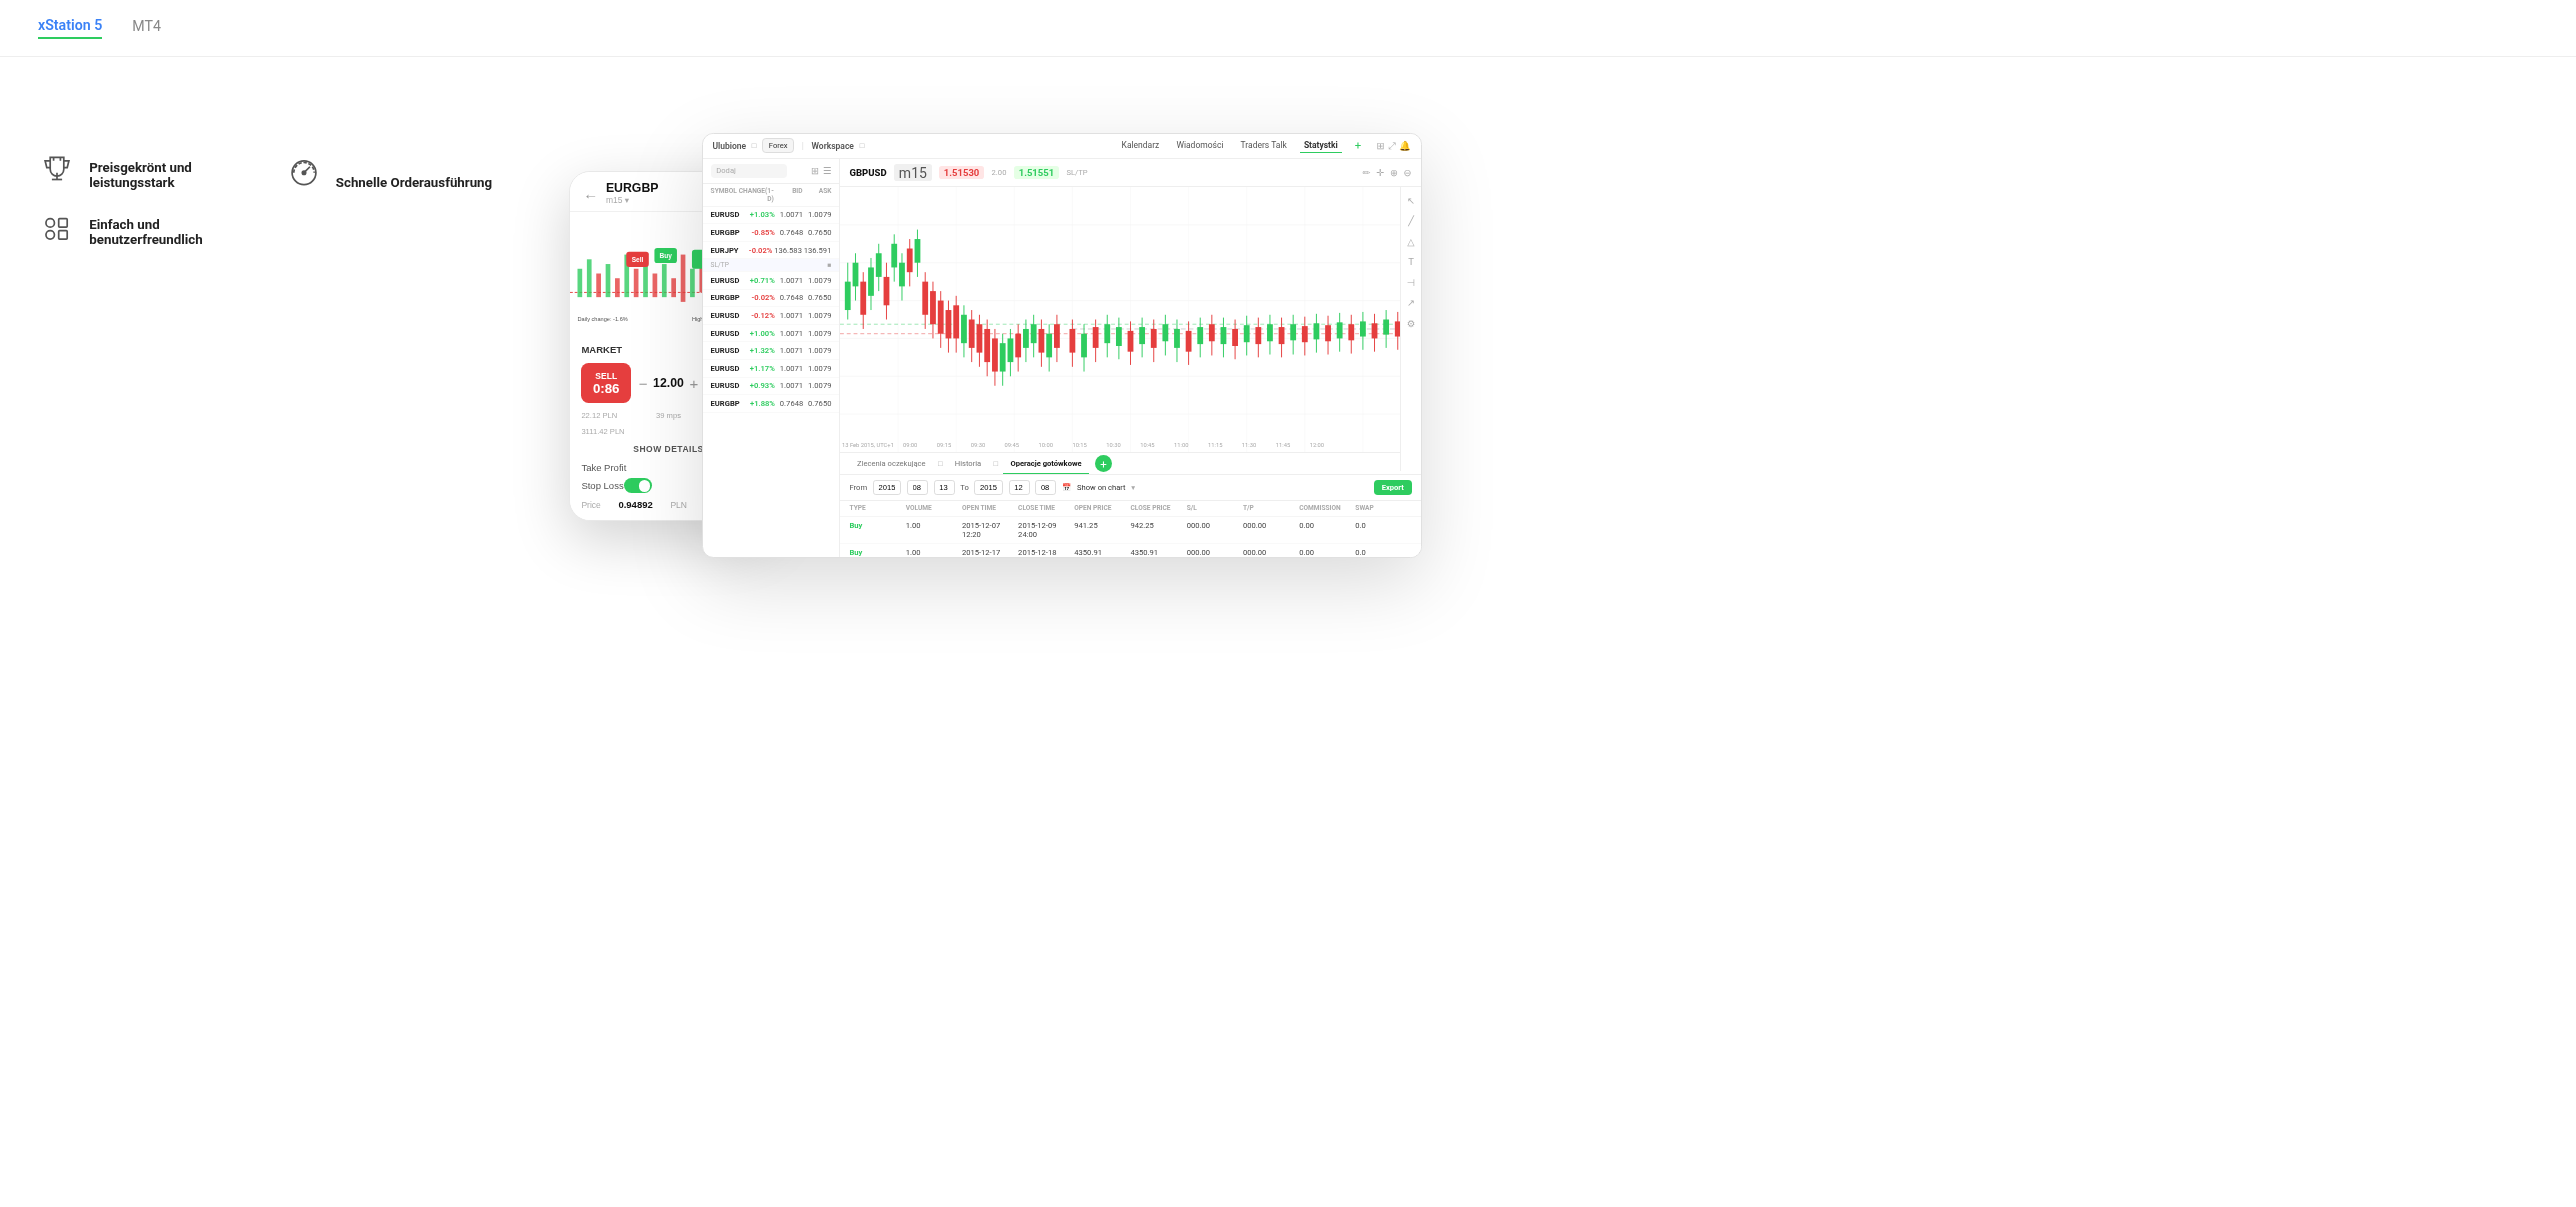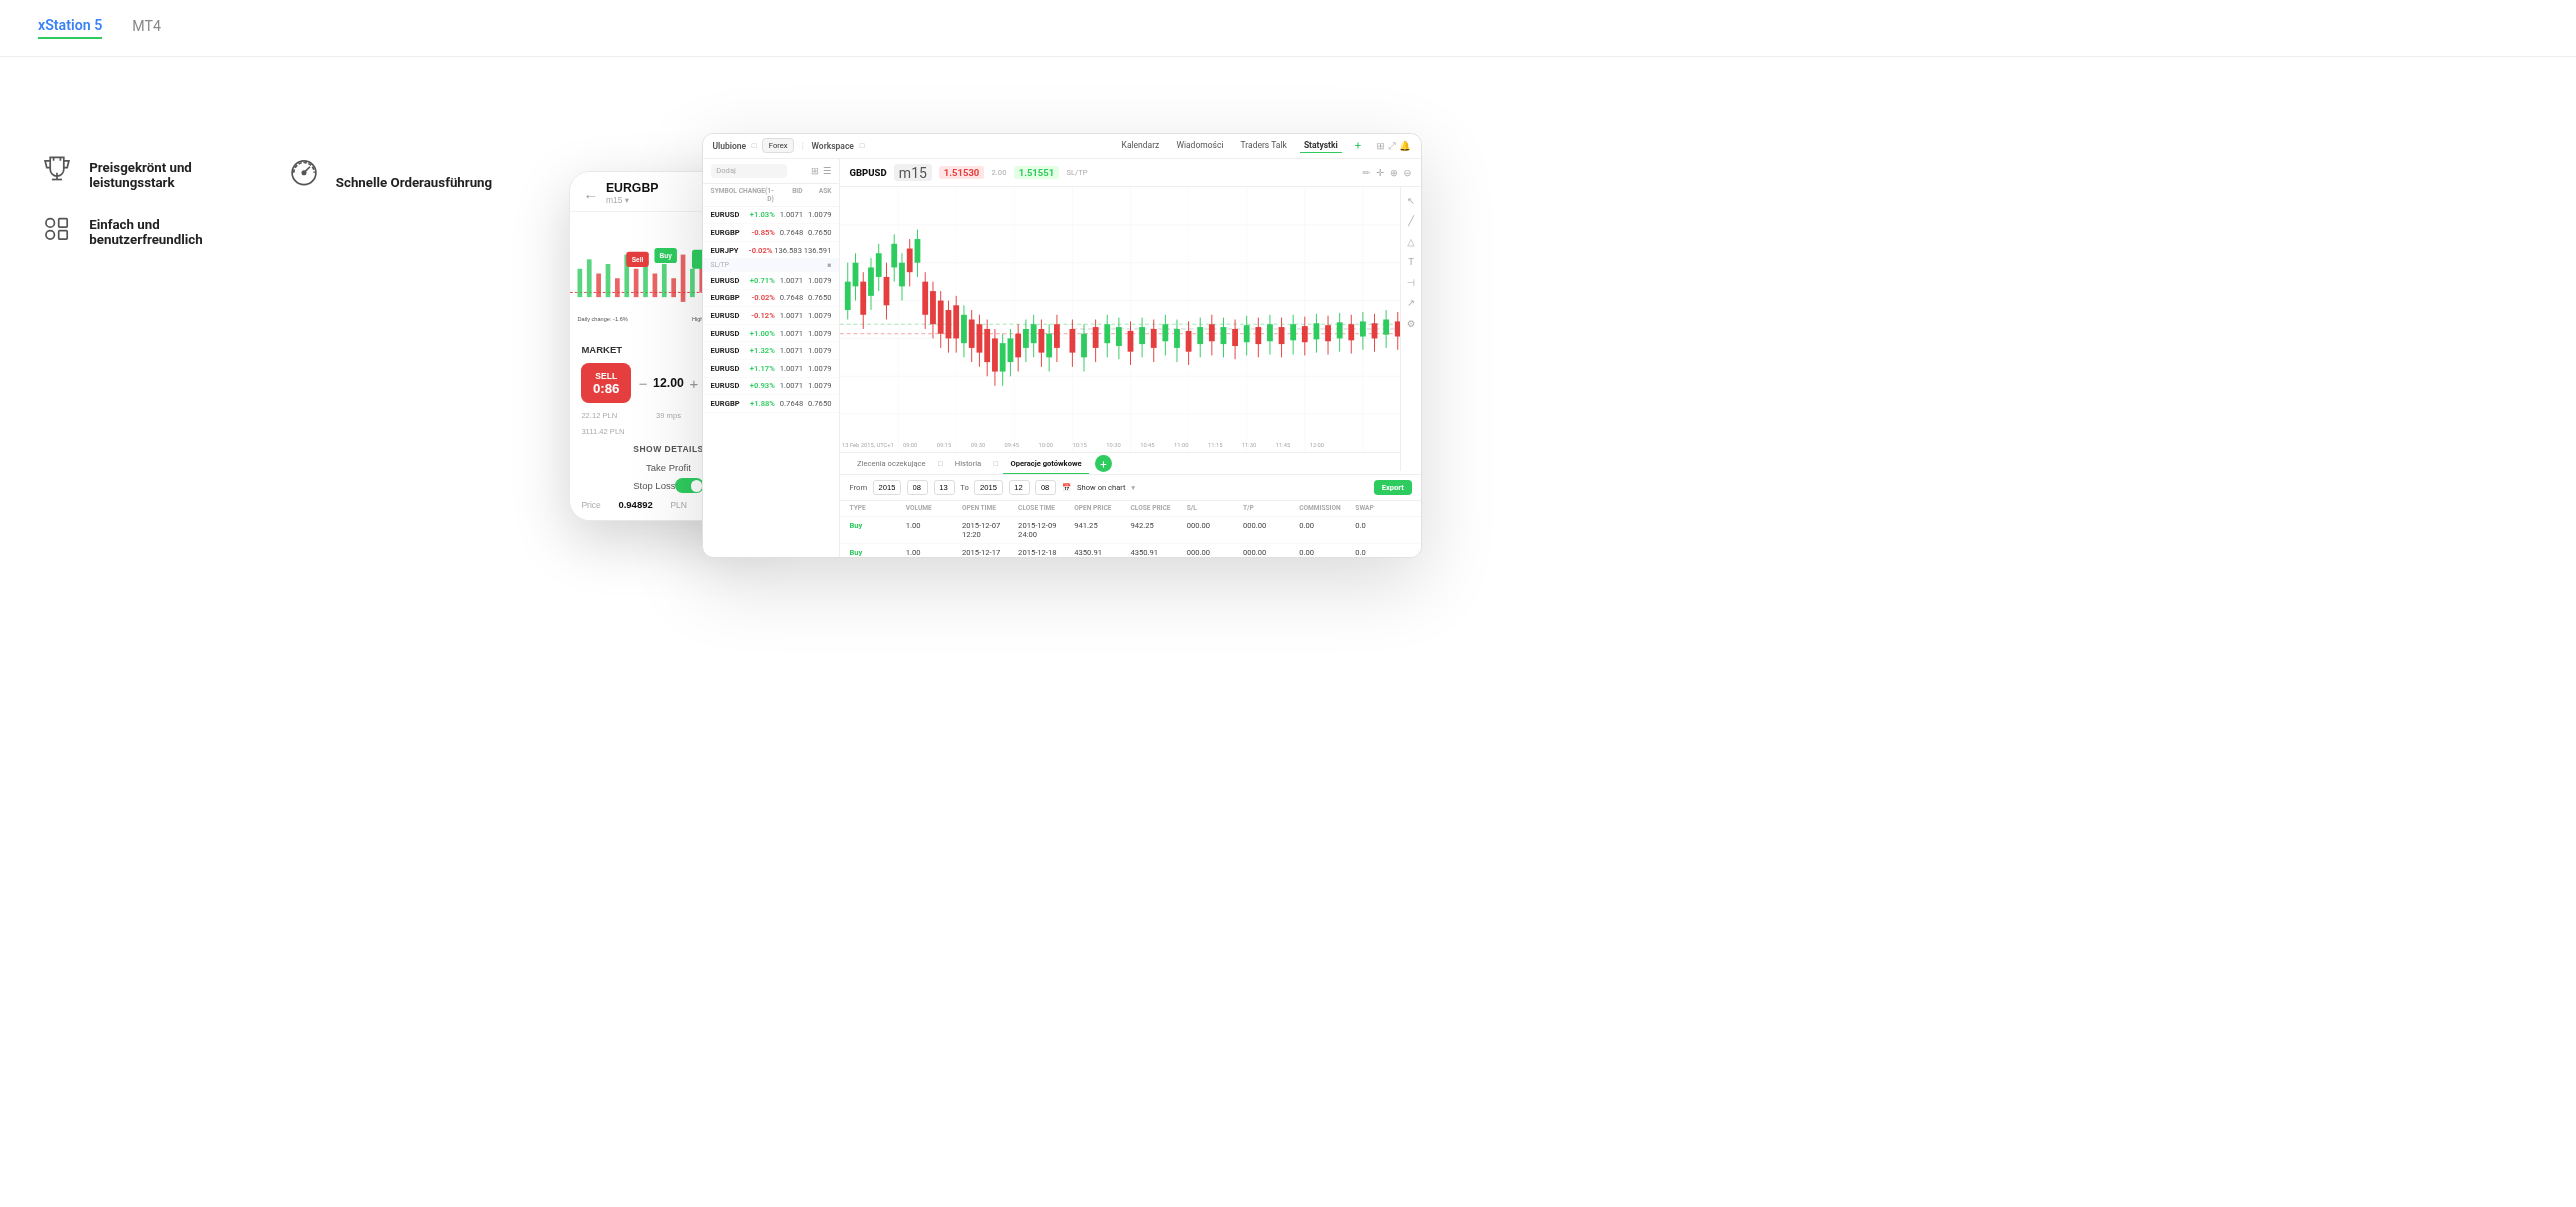--- a/index.html
+++ b/index.html
@@ -223,21 +223,21 @@
     .show-details {
       text-align: center;
       font-size: 8.5px;
       font-weight: 700;
       color: #555;
       letter-spacing: 0.5px;
       margin-bottom: 7.6px;
     }
     .tp-sl-row {
       display: flex;
-      justify-content: center;
+      justify-content: flex-start;
       align-items: center;
       margin-bottom: 5.7px;
     }
     .tp-sl-label { font-size: 9.5px; color: #555; }
     .toggle {
       width: 28.4px;
       height: 15px;
       background: #2ecc5f;
       border-radius: 7.6px;
       position: relative;

